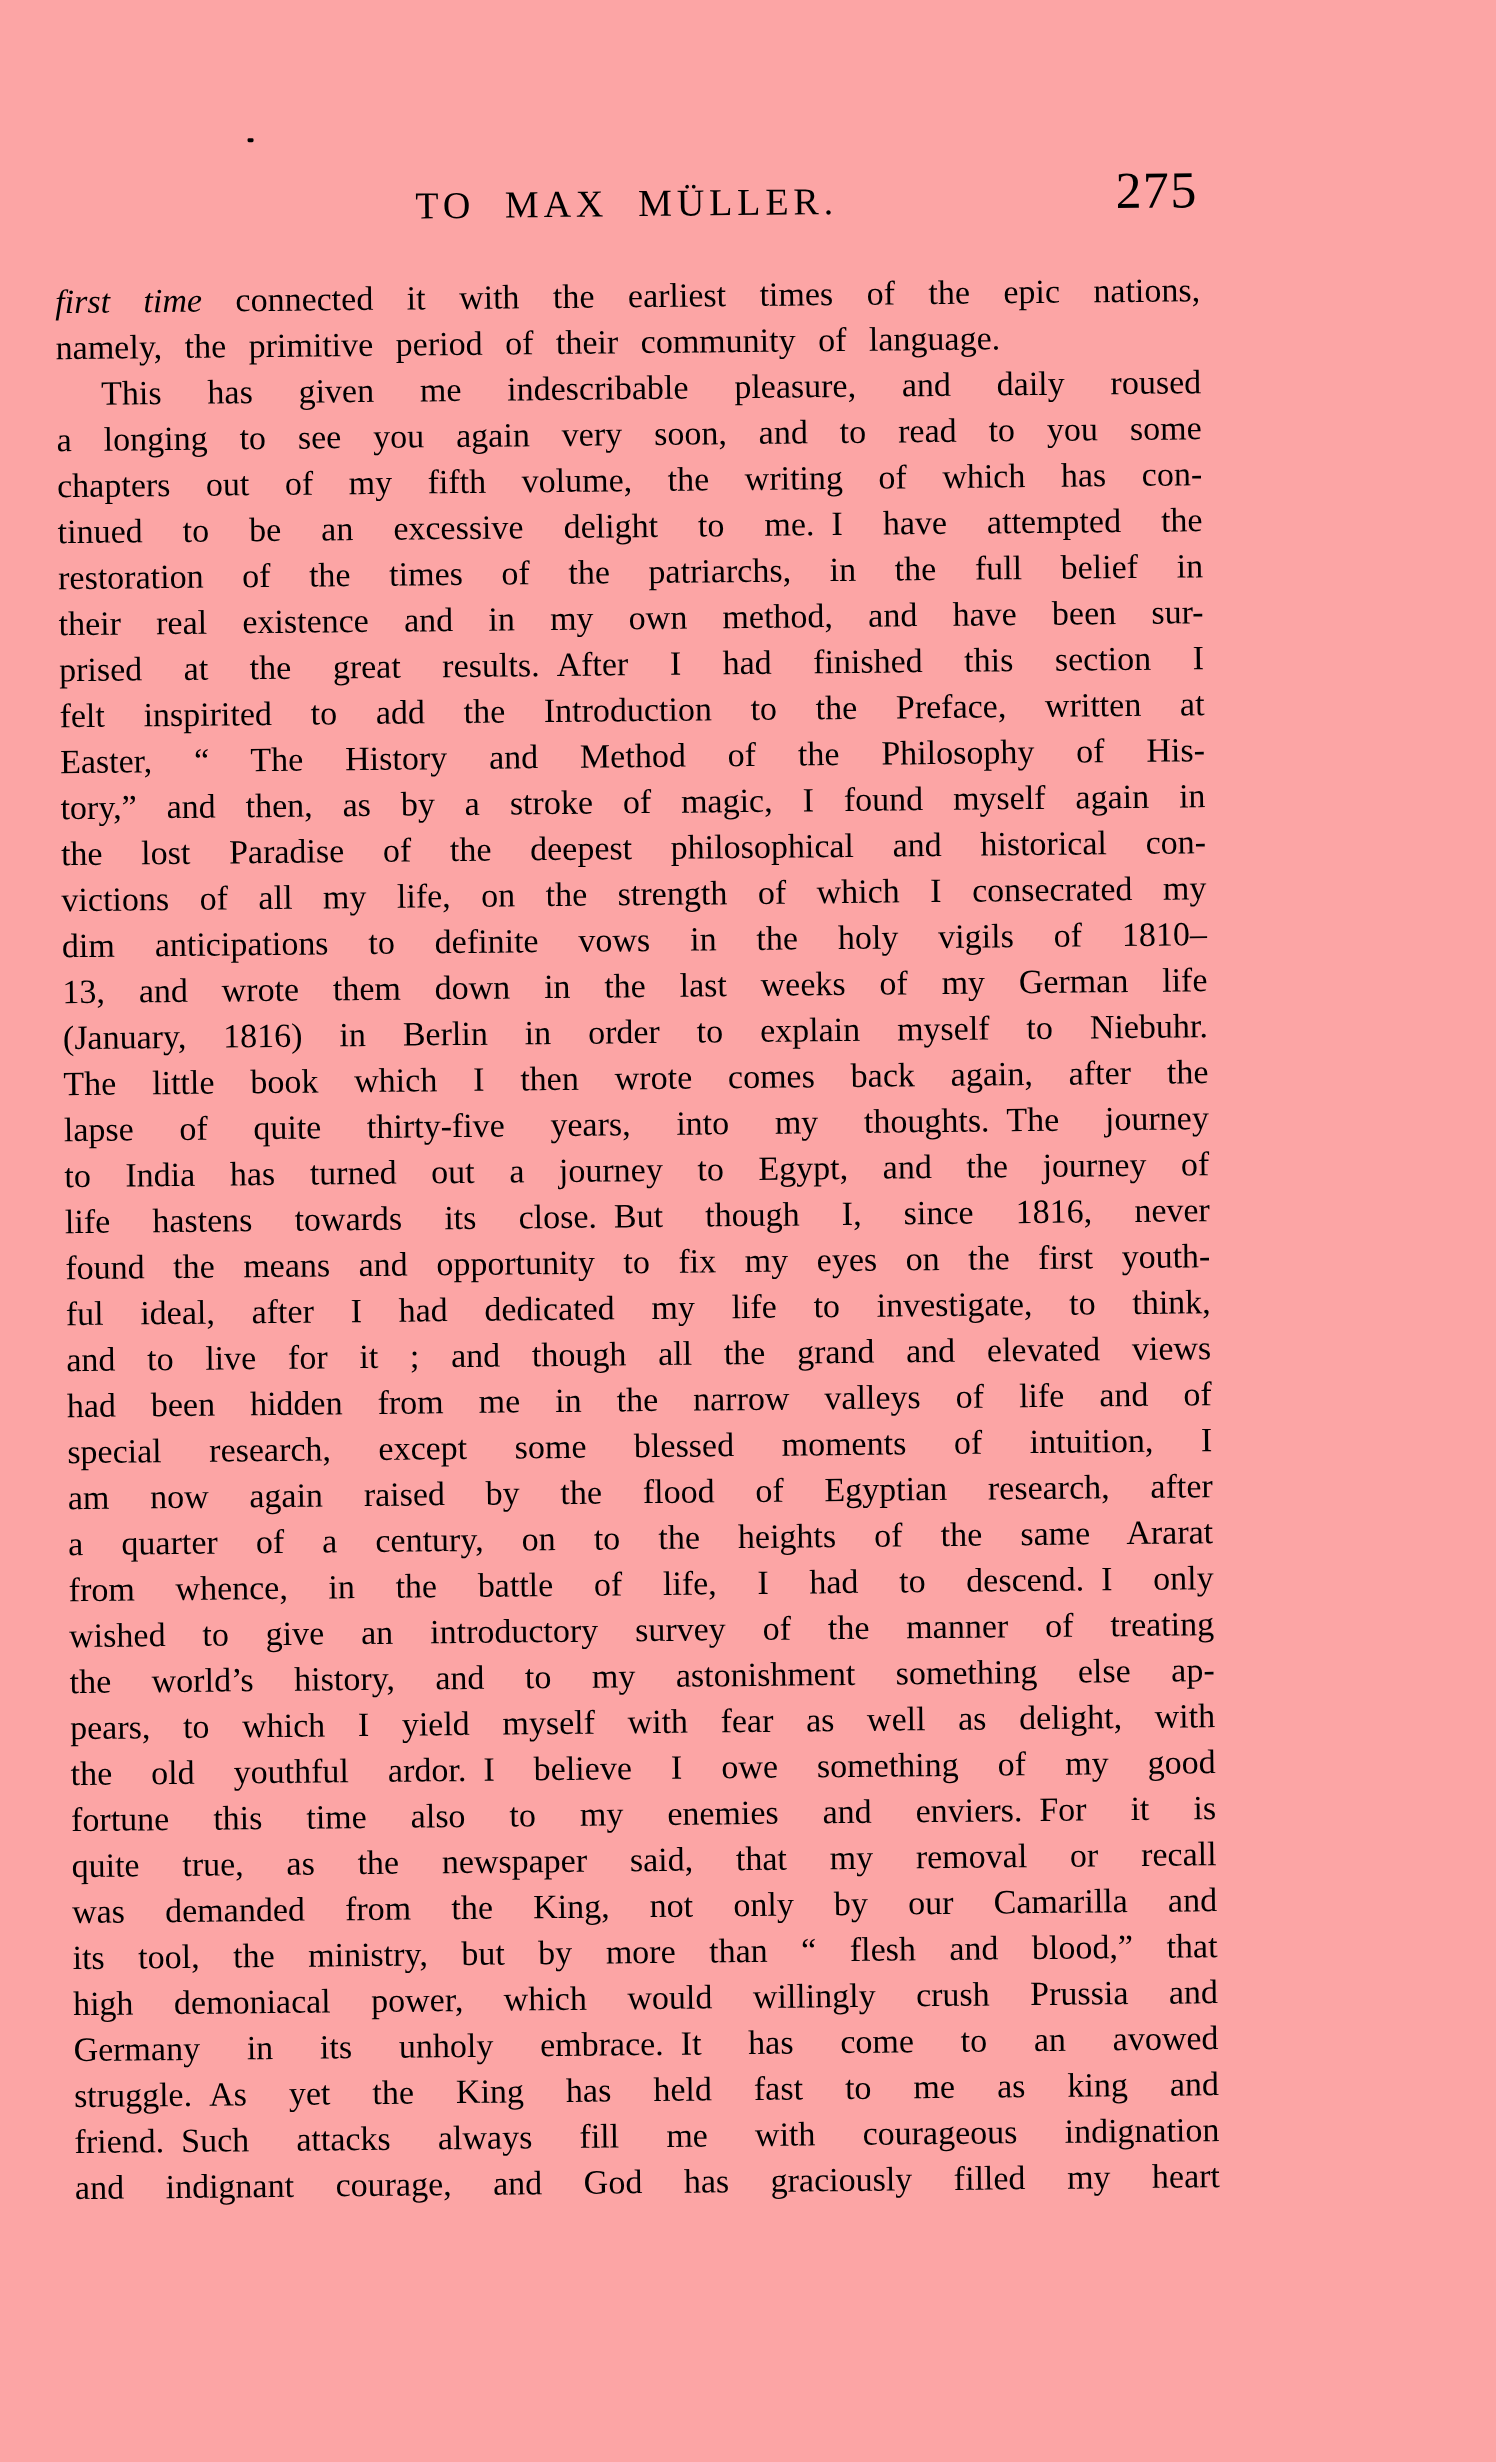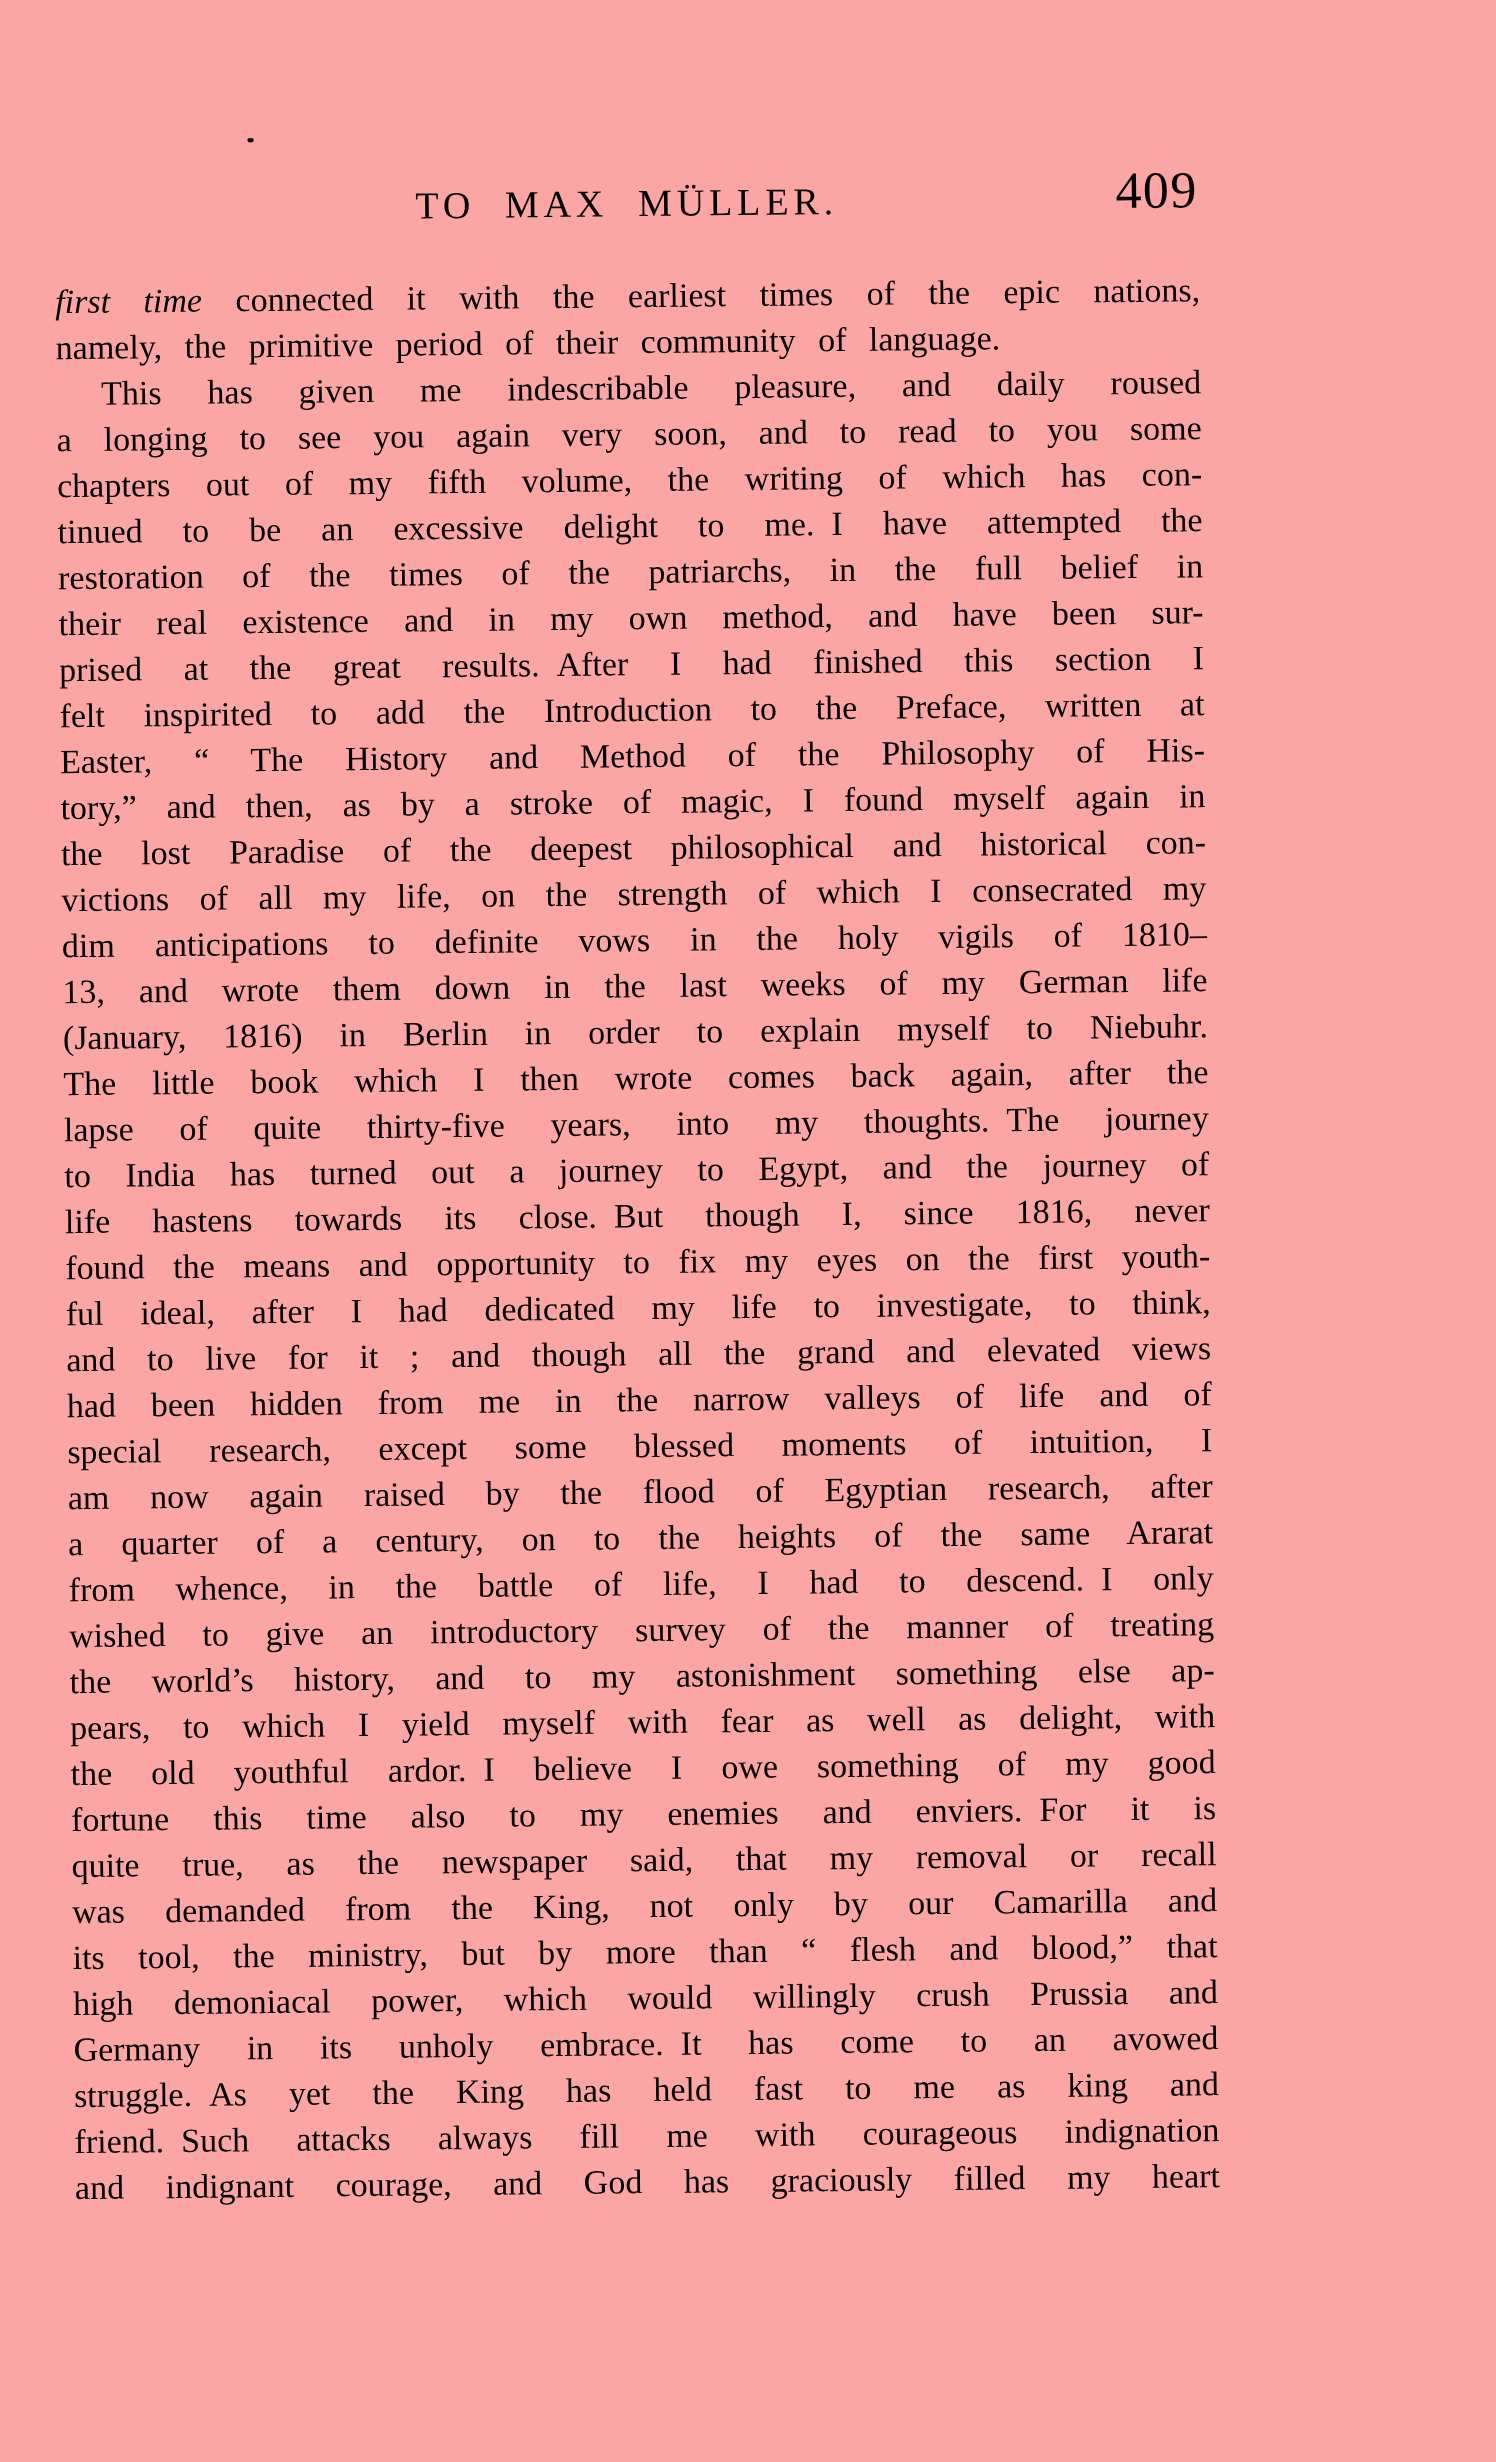--- a/index.html
+++ b/index.html
@@ -89,21 +89,21 @@
   }
 </style>
 </head>
 <body>
 
 <div class="page">
   <div class="tilt">
 
     <div class="running-head">
       <div class="head-title">TO MAX MÜLLER.</div>
-      <div class="page-num">409</div>
+      <div class="page-num">275</div>
     </div>
 
     <div class="text-block">
       <div class="line"><span class="ital">first time</span><span> connected it with the earliest times of the epic nations,</span></div>
       <div class="line para-end">namely, the primitive period of their community of language.</div>
       <div class="line indent">This has given me indescribable pleasure, and daily roused</div>
       <div class="line">a longing to see you again very soon, and to read to you some</div>
       <div class="line">chapters out of my fifth volume, the writing of which has con-</div>
       <div class="line">tinued to be an excessive delight to me. I have attempted the</div>
       <div class="line">restoration of the times of the patriarchs, in the full belief in</div>

